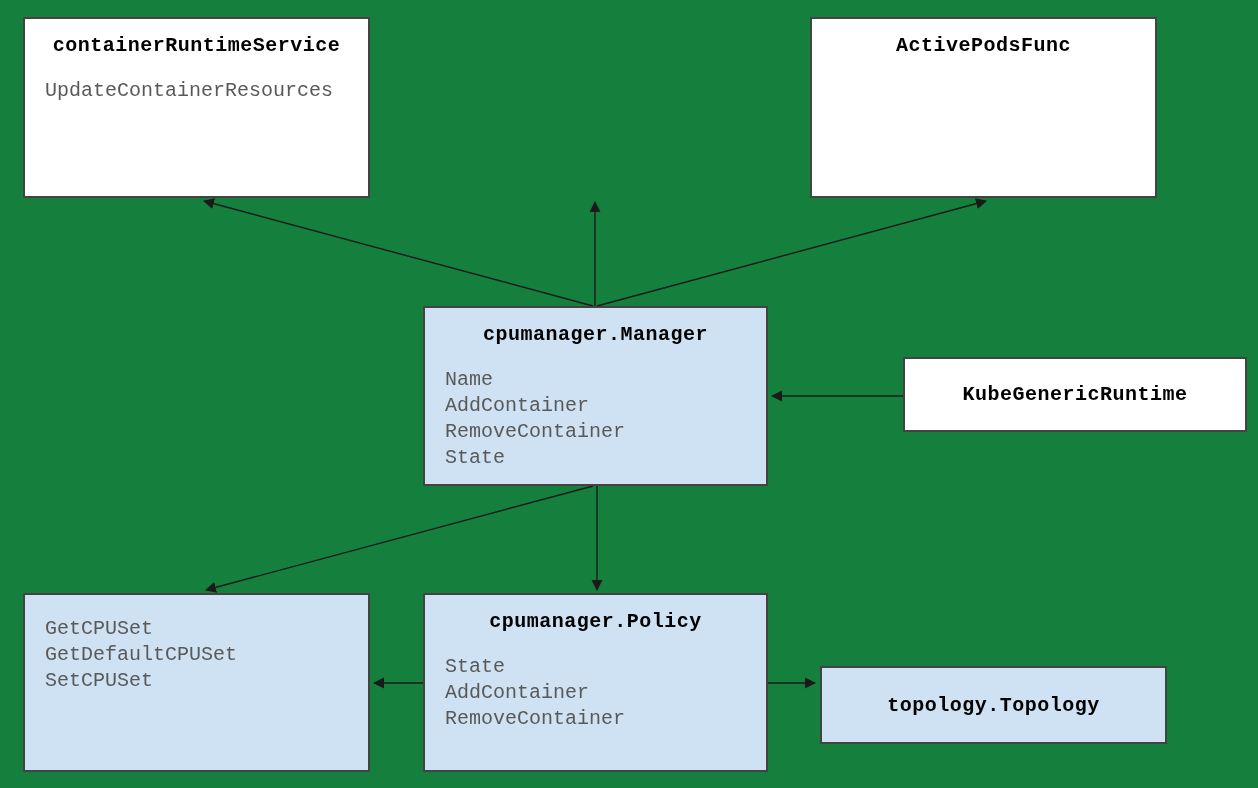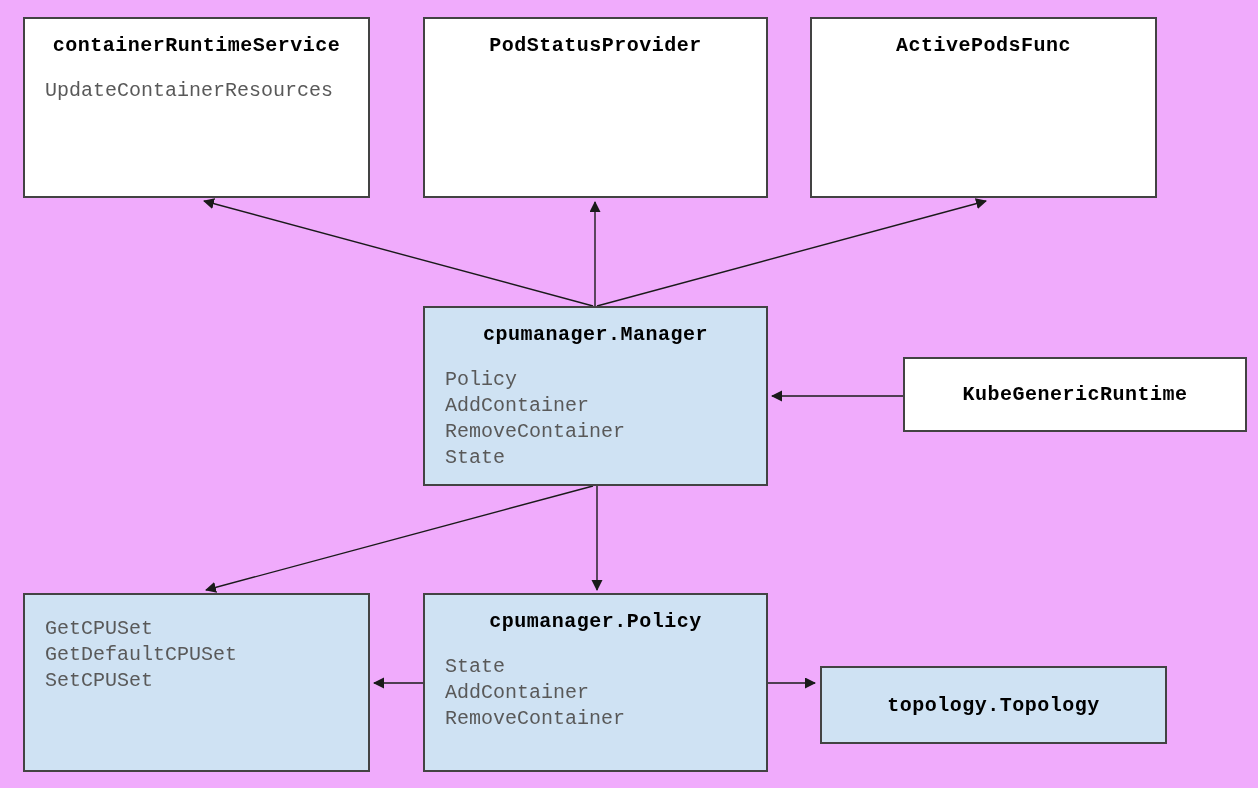--- a/index.html
+++ b/index.html
@@ -4,21 +4,21 @@
 <style>
   html, body {
     margin: 0;
     padding: 0;
     background: #ffffff;
   }
   .canvas {
     position: relative;
     width: 1258px;
     height: 788px;
-    background: #f0abfc;
+    background: #15803d;
     font-family: "Liberation Mono", "DejaVu Sans Mono", monospace;
     overflow: hidden;
   }
   .box {
     position: absolute;
     box-sizing: border-box;
     border: 2px solid #434343;
     background: #ffffff;
   }
   .box.blue {
@@ -78,32 +78,29 @@
     <line x1="768" y1="683" x2="815" y2="683" stroke="#1a1a1a" stroke-width="1.4" marker-end="url(#arr)"></line>
   </svg>
 
   <div class="box" style="left:23px; top:17px; width:347px; height:181px;">
     <div class="box-title">containerRuntimeService</div>
     <ul class="methods">
       <li>UpdateContainerResources</li>
     </ul>
   </div>
 
-  <div class="box" style="left:423px; top:17px; width:345px; height:181px;">
-    <div class="box-title">PodStatusProvider</div>
-  </div>
 
   <div class="box" style="left:810px; top:17px; width:347px; height:181px;">
     <div class="box-title">ActivePodsFunc</div>
   </div>
 
   <div class="box blue" style="left:423px; top:306px; width:345px; height:180px;">
     <div class="box-title">cpumanager.Manager</div>
     <ul class="methods">
-      <li>Policy</li>
+      <li>Name</li>
       <li>AddContainer</li>
       <li>RemoveContainer</li>
       <li>State</li>
     </ul>
   </div>
 
   <div class="box vcenter" style="left:903px; top:357px; width:344px; height:75px;">
     <div class="box-title">KubeGenericRuntime</div>
   </div>
 

